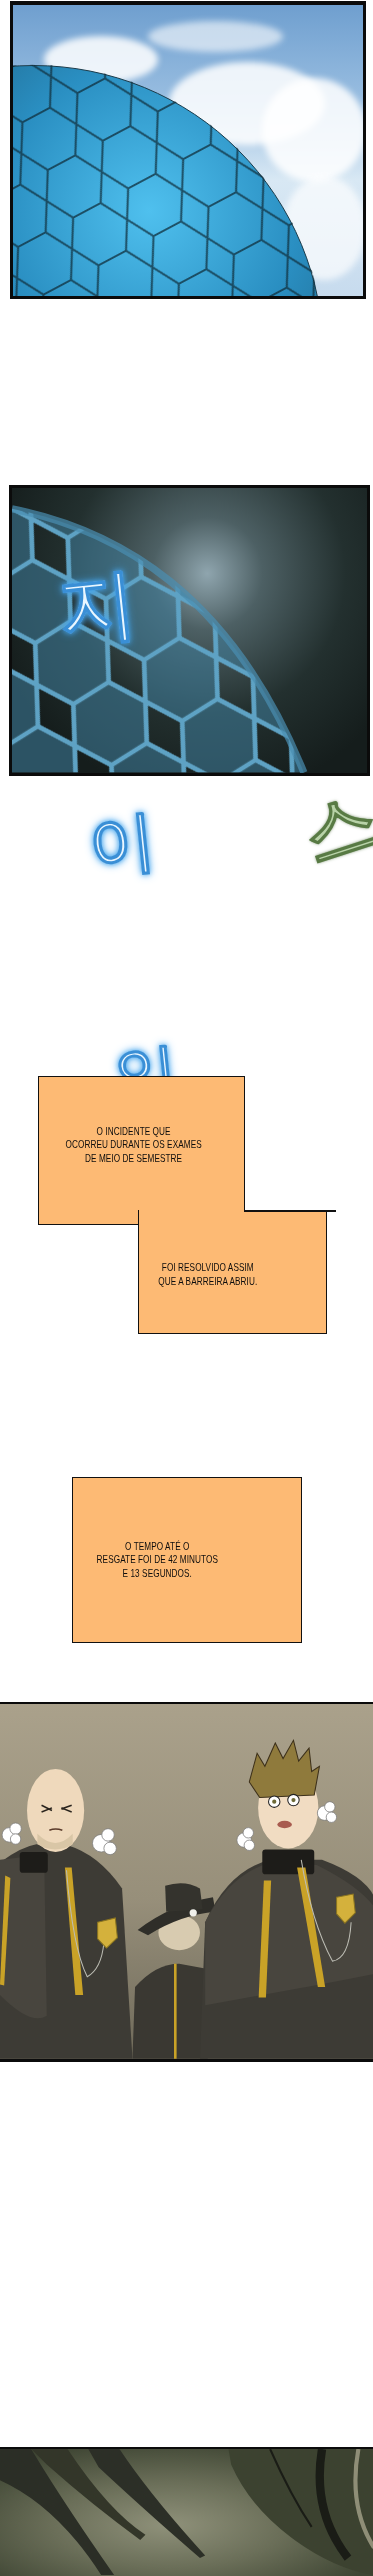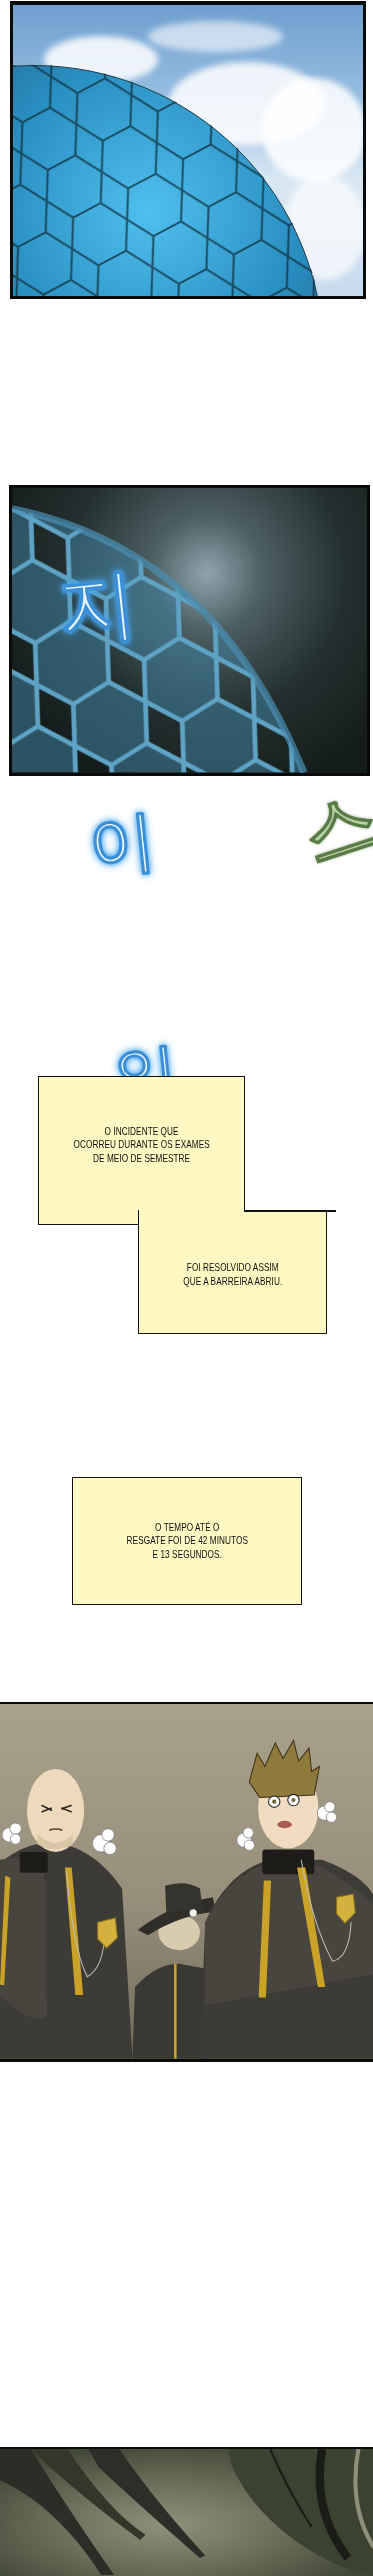--- a/index.html
+++ b/index.html
@@ -35,29 +35,29 @@
   
   .sfx { position: absolute; font-family: "DejaVu Sans", sans-serif; font-weight: bold; line-height: 1; white-space: pre; pointer-events: none; }
   #sfx-jiing { left: 66px; top: 410px; width: 104px; font-size: 78px; color: #e9f6ff;
     -webkit-text-stroke: 1px #3a8fd6; text-shadow: 0 0 5.2px #46a6ee, 0 0 9.3px #46a6ee; transform: rotate(-6deg); }
   #sfx-jiing span { display: block; text-align: center; margin-bottom: 10.4px; }
   #sfx-seuseuk { left: 236px; top: 685px; font-size: 73px; color: #b8d2a8;
     -webkit-text-stroke: 1px #587a44; text-shadow: 0 0 3.1px #4f6d3e; transform: rotate(-18deg); }
   #sfx-seuseuk span { display: inline-block; }
 
   
-  .caption { position: absolute; background: #fef9c3; border: 1.6px solid #111111; display: flex; align-items: center; justify-content: center; }
+  .caption { position: absolute; background: #fdba74; border: 1.6px solid #111111; display: flex; align-items: center; }
   .caption-text { font-family: "Liberation Sans", sans-serif; font-size: 11.4px; line-height: 1.18; text-transform: uppercase; color: #0d0d0d;
     text-align: center; transform: scaleX(0.72); letter-spacing: 0.1px; white-space: nowrap; }
   .caption-text span { display: block; }
   #caption-1 { left: 38px; top: 1076px; width: 207px; height: 149px; align-items: flex-start; padding-top: 48px; }
   #caption-2 { left: 138px; top: 1210px; width: 189px; height: 124px; border-top: none; }
   #caption-2-topcap { position: absolute; left: 244px; top: 1210px; width: 92px; height: 1.6px; background: #111111; }
   #caption-2 .caption-text { margin-top: 6.2px; }
-  #caption-3 { left: 72px; top: 1477px; width: 230px; height: 128px; }
+  #caption-3 { left: 72px; top: 1477px; width: 230px; height: 166px; }
 </style>
 </head>
 <body>
 
 <div id="panel-1" class="panel">
   <div class="cloud" style="left:31px;top:31px;width:114px;height:47px;"></div>
   <div class="cloud" style="left:135px;top:15.6px;width:135px;height:31px;opacity:.7"></div>
   <div class="cloud" style="left:156px;top:57px;width:156px;height:83px;"></div>
   <div class="cloud" style="left:249px;top:73px;width:104px;height:104px;"></div>
   <div class="cloud" style="left:270px;top:171px;width:83px;height:104px;opacity:.8"></div>

